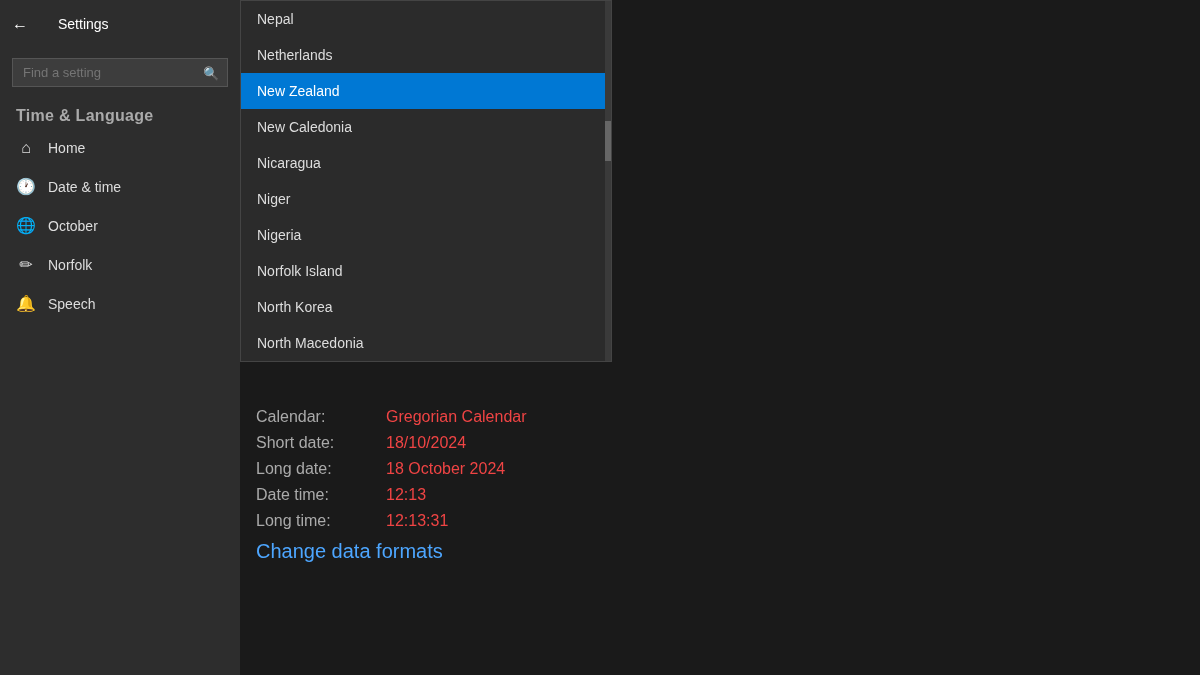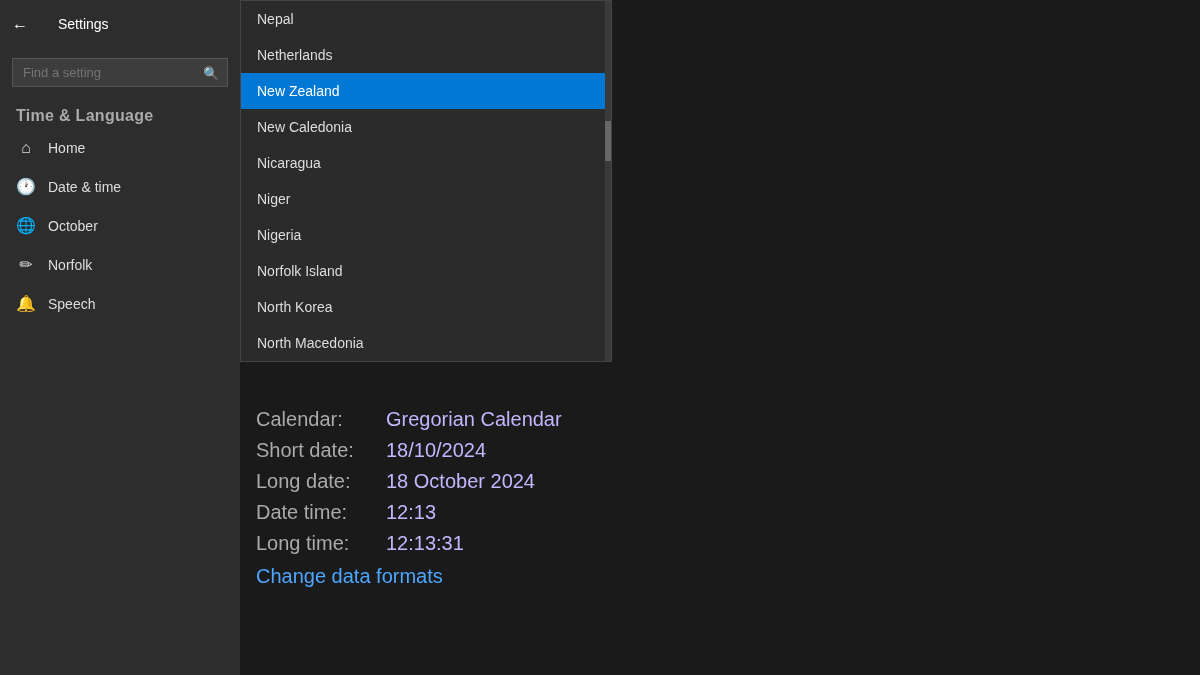--- a/index.html
+++ b/index.html
@@ -151,31 +151,31 @@
       position: absolute;
       top: 400px;
       left: 0;
       padding: 4px 16px;
       color: #ccc;
     }
 
     .info-row {
       display: flex;
       padding: 4px 0;
-      font-size: 20px;
+      font-size: 16px;
     }
 
     .info-label {
       width: 130px;
       color: #aaa;
       flex-shrink: 0;
     }
 
     .info-value {
-      color: #c4b5fd;
+      color: #ef4444;
     }
 
     .change-link {
       color: #4da6ff;
       font-size: 20px;
       cursor: pointer;
       margin-top: 6px;
       display: inline-block;
     }
   </style>

